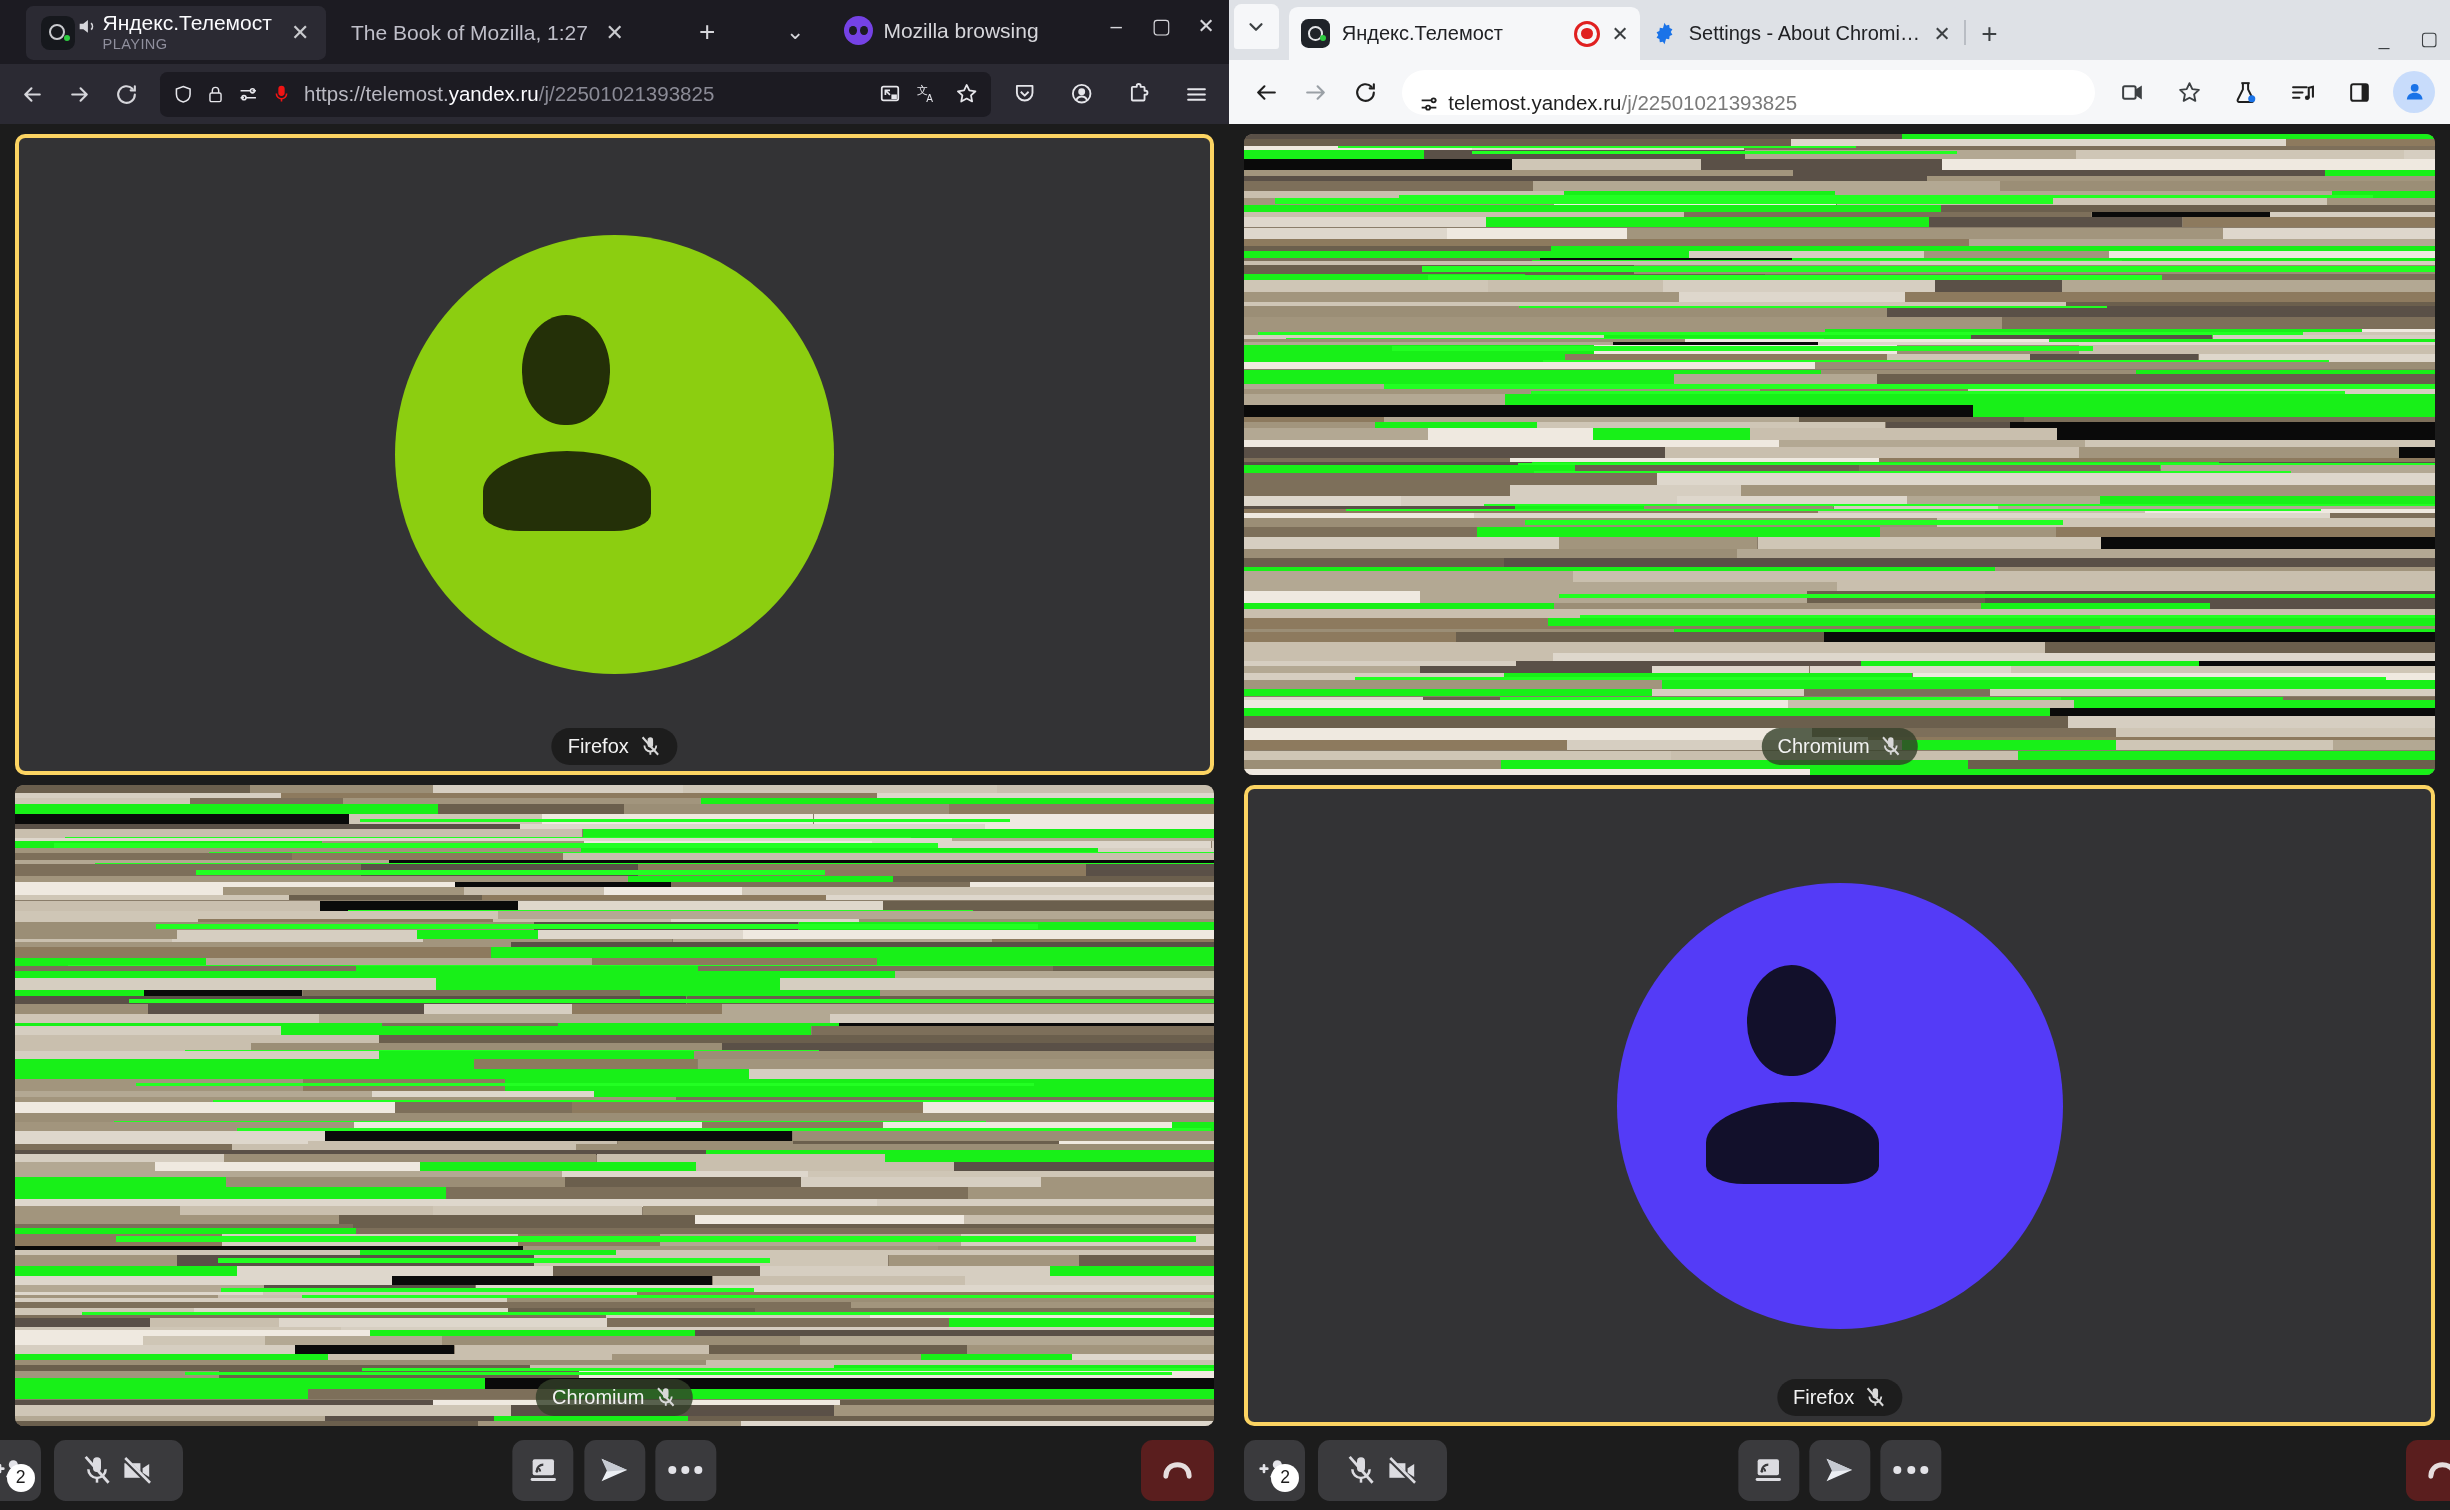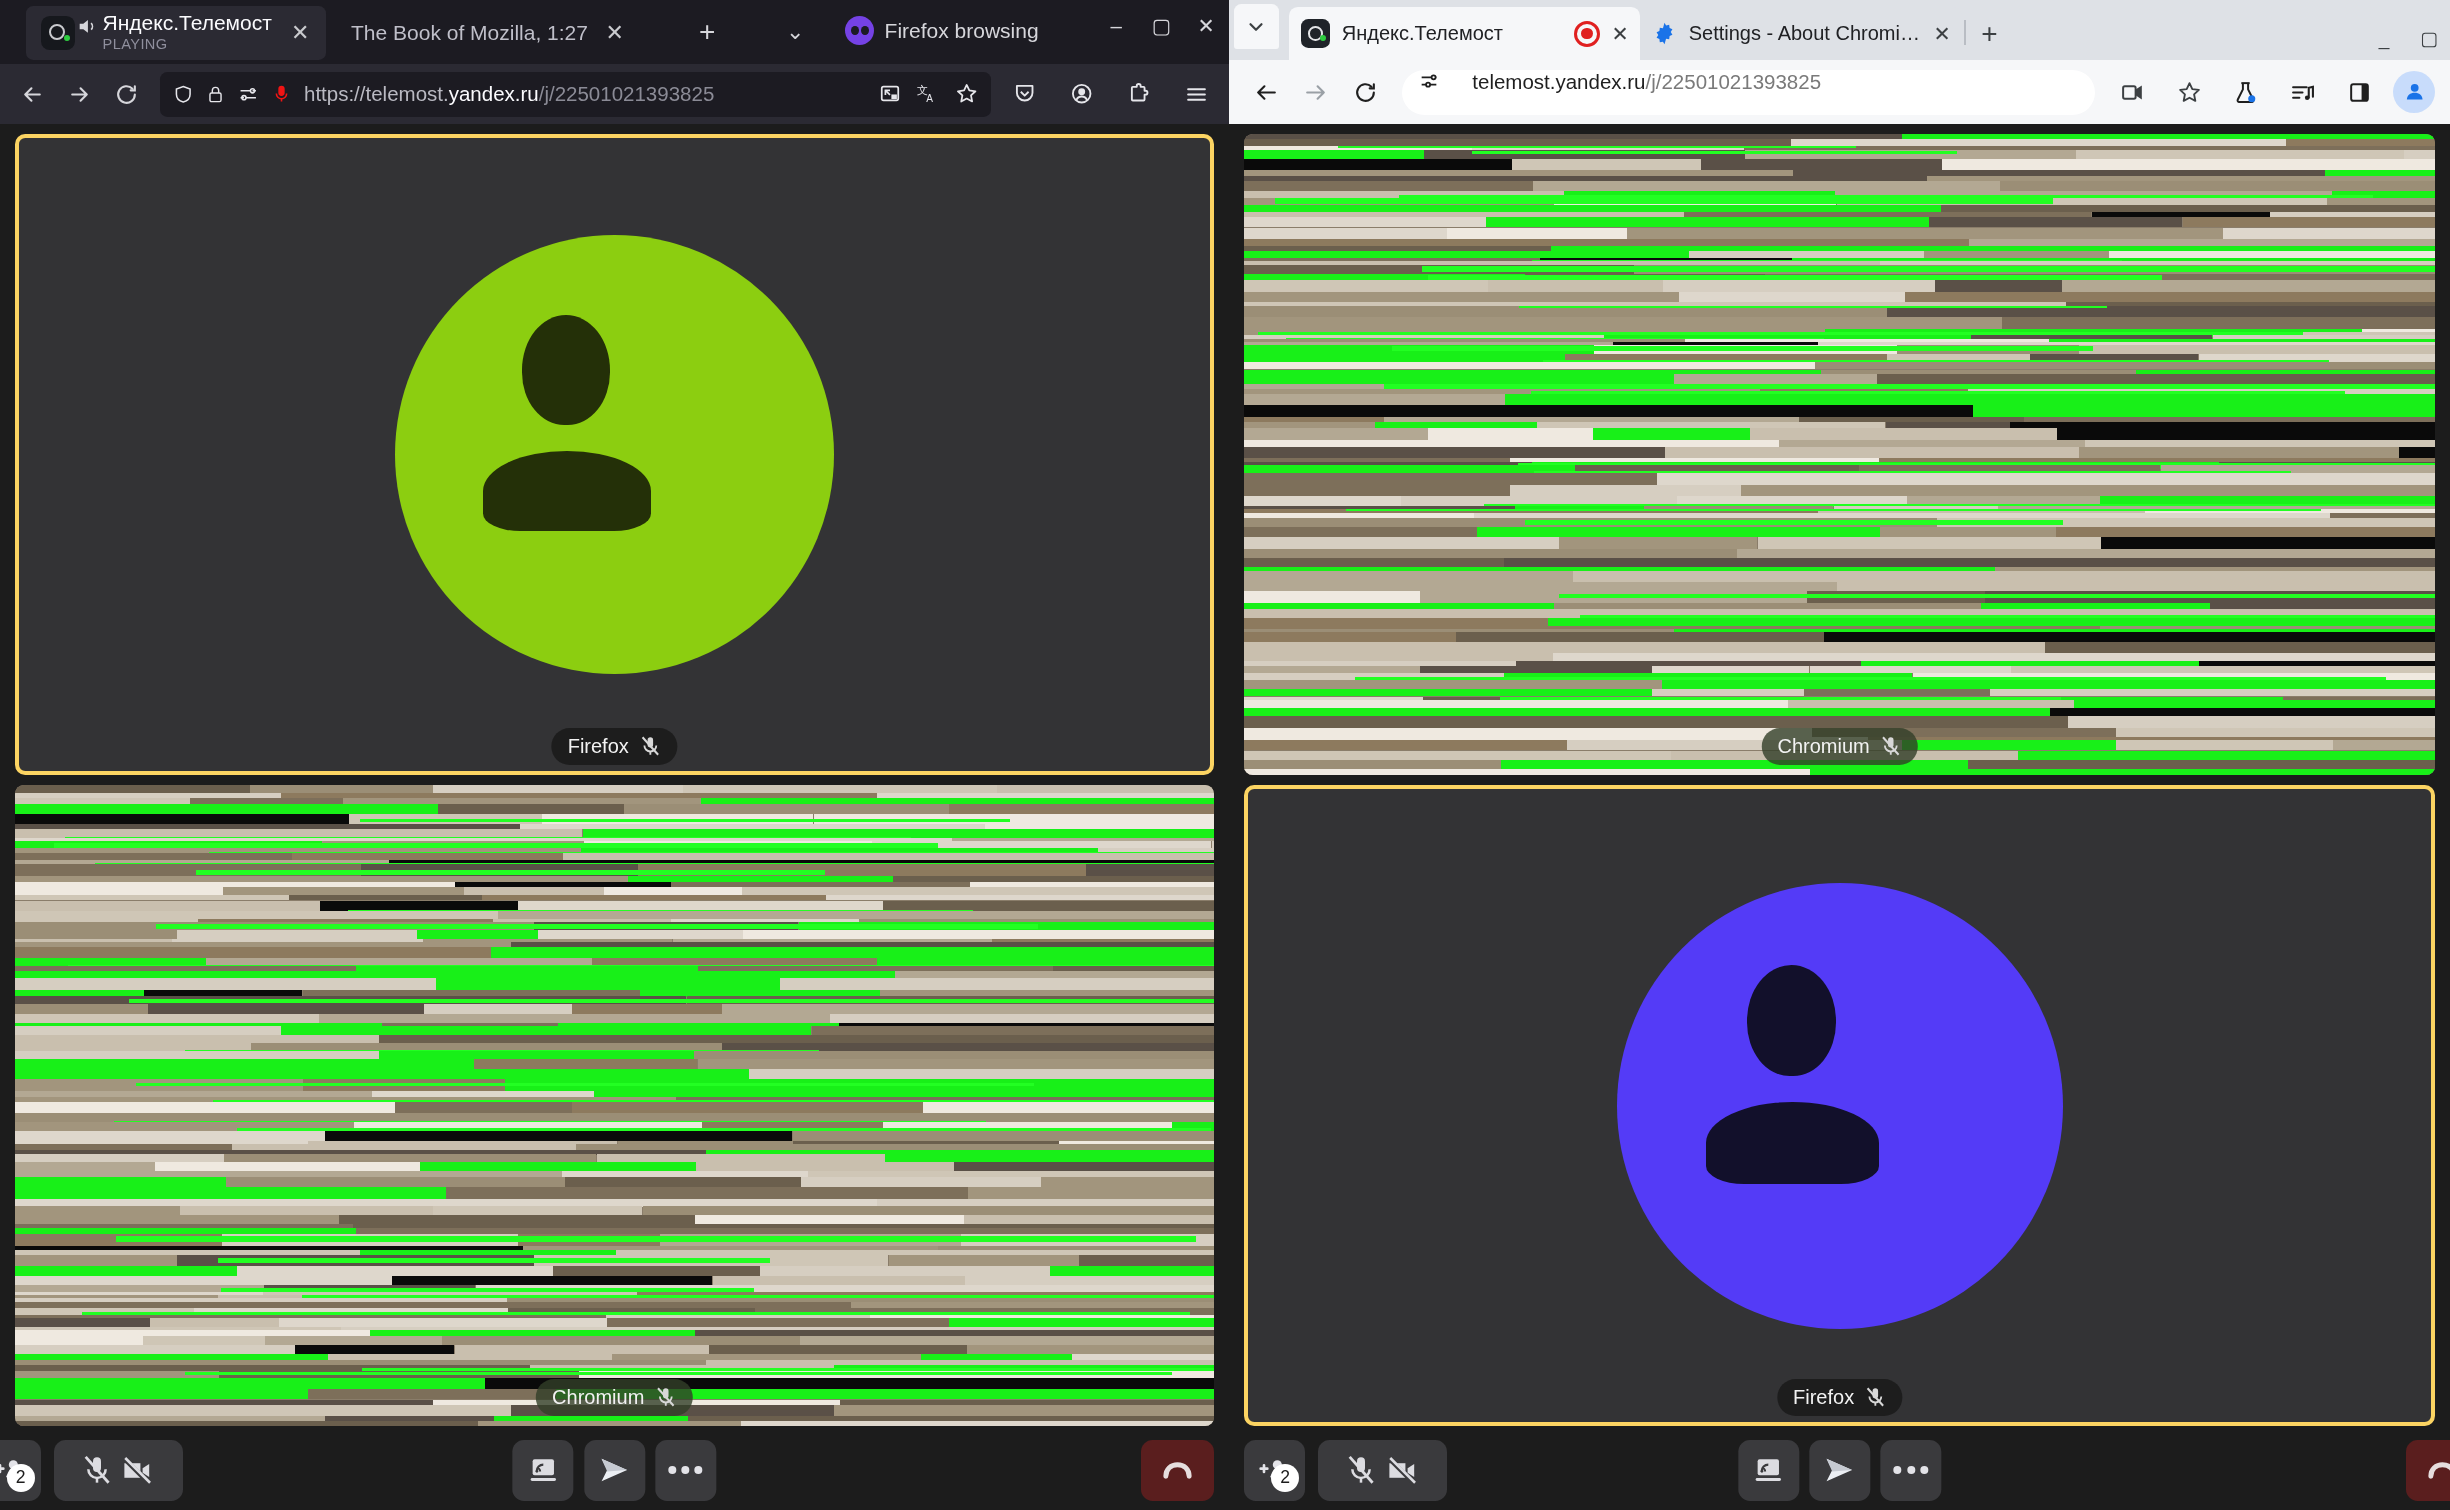--- a/index.html
+++ b/index.html
@@ -204,21 +204,21 @@
   .cr-tab-close { color: #3c4043; font-size: 20.5px; font-weight: 300; flex: 0 0 auto; }
   .cr-newtab { position: absolute; left: 752px; bottom: 10.2px; color: #3c4043; font-size: 28px; font-weight: 300; }
   .cr-tab-sep { position: absolute; left: 735px; bottom: 14.6px; width: 1.5px; height: 25px; background: #b9bdc4; }
   .cr-wincontrols { position: absolute; right: 11.7px; bottom: 11.7px; display: flex; align-items: center; gap: 31px; }
   .cr-wincontrols span { color: #3c4043; font-size: 19px; line-height: 1; }
 
   .cr-toolbar { height: 64px; background: #f6f7f9; display: flex; align-items: center; padding: 0 14.6px; gap: 4.4px; }
   .cr-nav-btn { width: 45px; height: 45px; display:flex; align-items:center; justify-content:center; color:#1f1f1f; }
   .cr-omnibox {
     flex: 1 1 auto; height: 45px; background: #fff; border-radius: 23px;
-    display: flex; align-items: flex-start; padding: 0 16px; gap: 32px; margin: 0 10.2px; min-width: 0;
+    display: flex; align-items: flex-end; padding: 0 16px; gap: 8px; margin: 0 10.2px; min-width: 0;
   }
   .cr-omni-text { font-size: 20.5px; color: #1f1f1f; white-space: nowrap; overflow: hidden; text-overflow: ellipsis; }
   .cr-omni-text i { color: #7a7a7a; font-style: normal; }
   .cr-toolbar-right { display: flex; align-items: center; gap: 11.7px; flex: 0 0 auto; }
   .cr-profile { width: 42px; height: 42px; border-radius: 50%; background: #c8dcfb; display:flex; align-items:center; justify-content:center; }
 
   .divider-v { width: 0.7px; background: #000; }
 </style>
 </head>
 <body>
@@ -250,21 +250,21 @@
       <div class="ff-tab-2">
         <span class="ff-tab-2-title">The Book of Mozilla, 1:27</span>
         <span class="ff-tab-2-close">✕</span>
       </div>
 
       <div class="ff-newtab">+</div>
       <div class="ff-listall">⌄</div>
 
       <div class="ff-private">
         <div class="mask"></div>
-        <span class="ff-private-label">Firefox browsing</span>
+        <span class="ff-private-label">Mozilla browsing</span>
       </div>
 
       <div class="ff-wincontrols">
         <span>–</span>
         <span>▢</span>
         <span>✕</span>
       </div>
     </div>
 
     <div class="ff-navbar">

